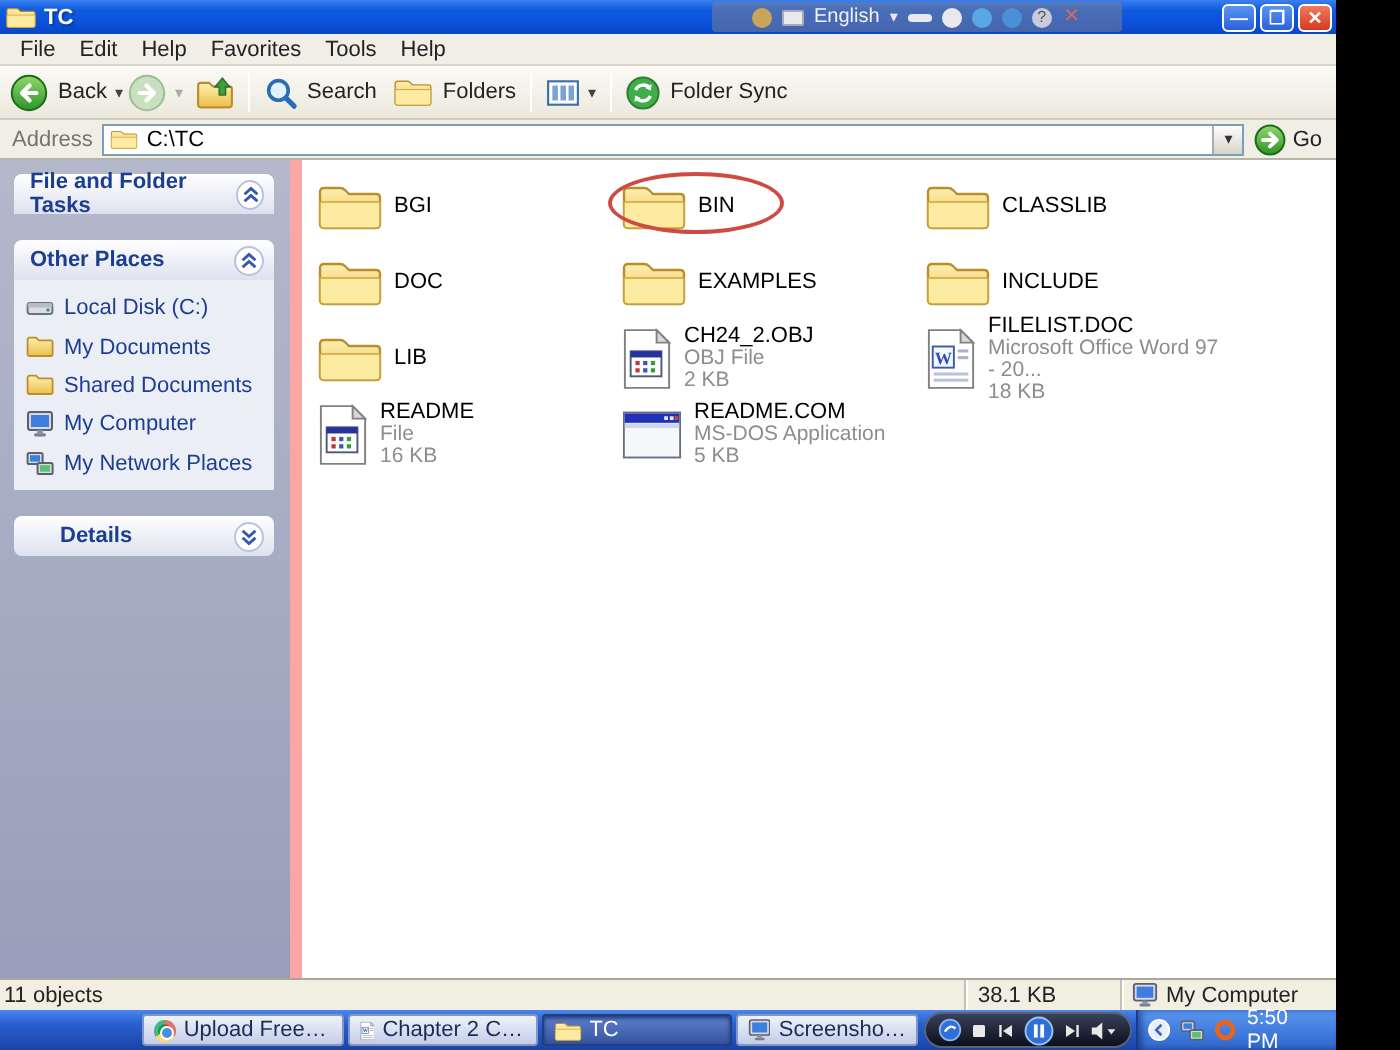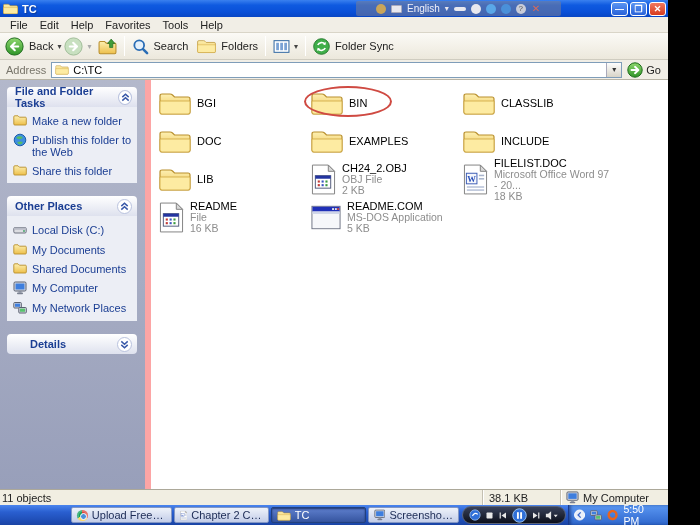--- a/index.html
+++ b/index.html
@@ -331,40 +331,20 @@
 
         <div class="panel">
           <div class="panel-header">
             <span>File and Folder Tasks</span>
             <span class="chev-btn">
                 <svg width="11" height="11" viewBox="0 0 12 12">
                   <use href="#sym-chev-dbl-up"></use>
                 </svg>
               </span>
           </div>
-          <div class="panel-body">
-            <div class="p-item">
-              <svg width="14" height="12" viewBox="0 0 14 12">
-                  <use href="#sym-folder-sm"></use>
-                </svg>
-              <span>Make a new folder</span>
-            </div>
-            <div class="p-item">
-              <svg width="14" height="14" viewBox="0 0 14 14">
-                  <use href="#sym-globe"></use>
-                </svg>
-              <span>Publish this folder to the Web</span>
-            </div>
-            <div class="p-item" style="margin-bottom:0;">
-              <svg width="14" height="12" viewBox="0 0 14 12">
-                  <use href="#sym-folder-sm"></use>
-                </svg>
-              <span>Share this folder</span>
-            </div>
-          </div>
         </div>
 
         <div class="panel">
           <div class="panel-header">
             <span>Other Places</span>
             <span class="chev-btn">
                 <svg width="11" height="11" viewBox="0 0 12 12">
                   <use href="#sym-chev-dbl-up"></use>
                 </svg>
               </span>

